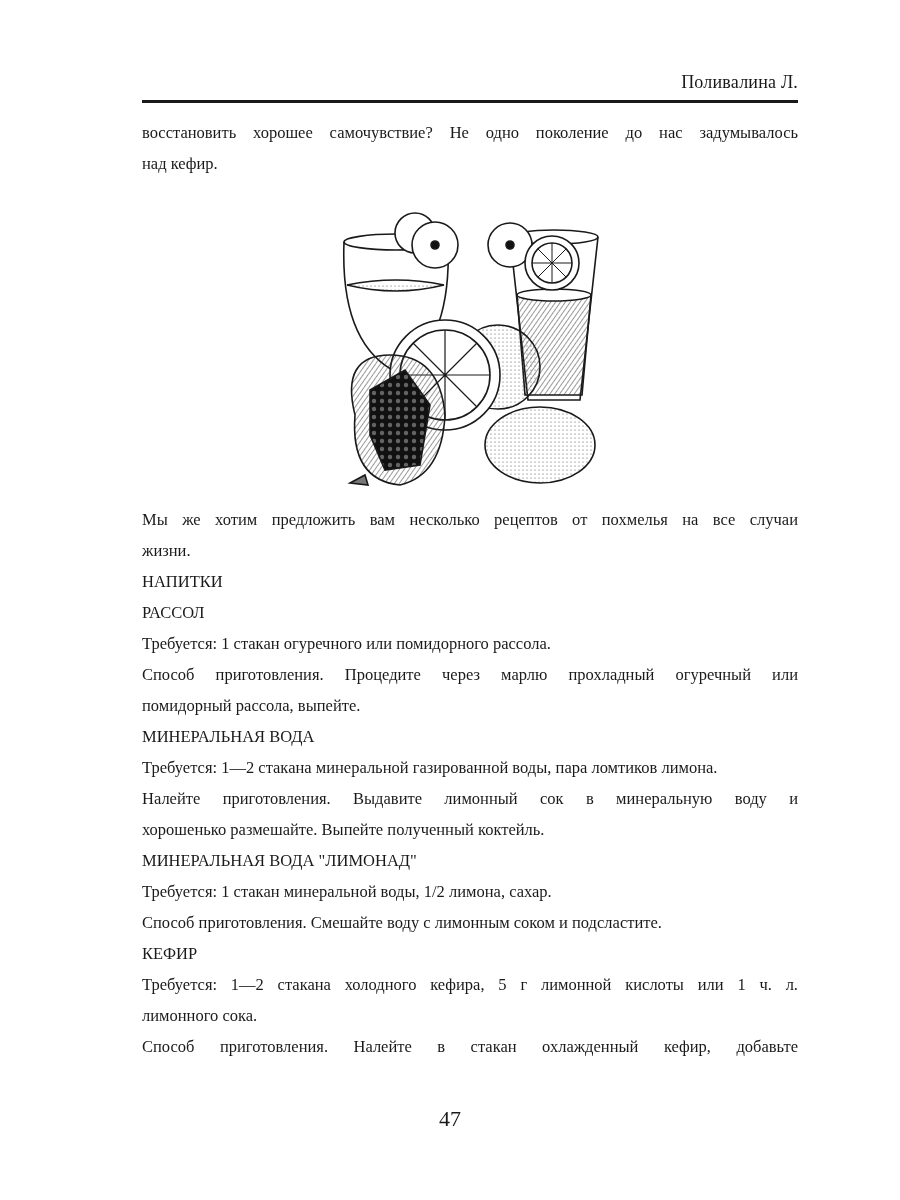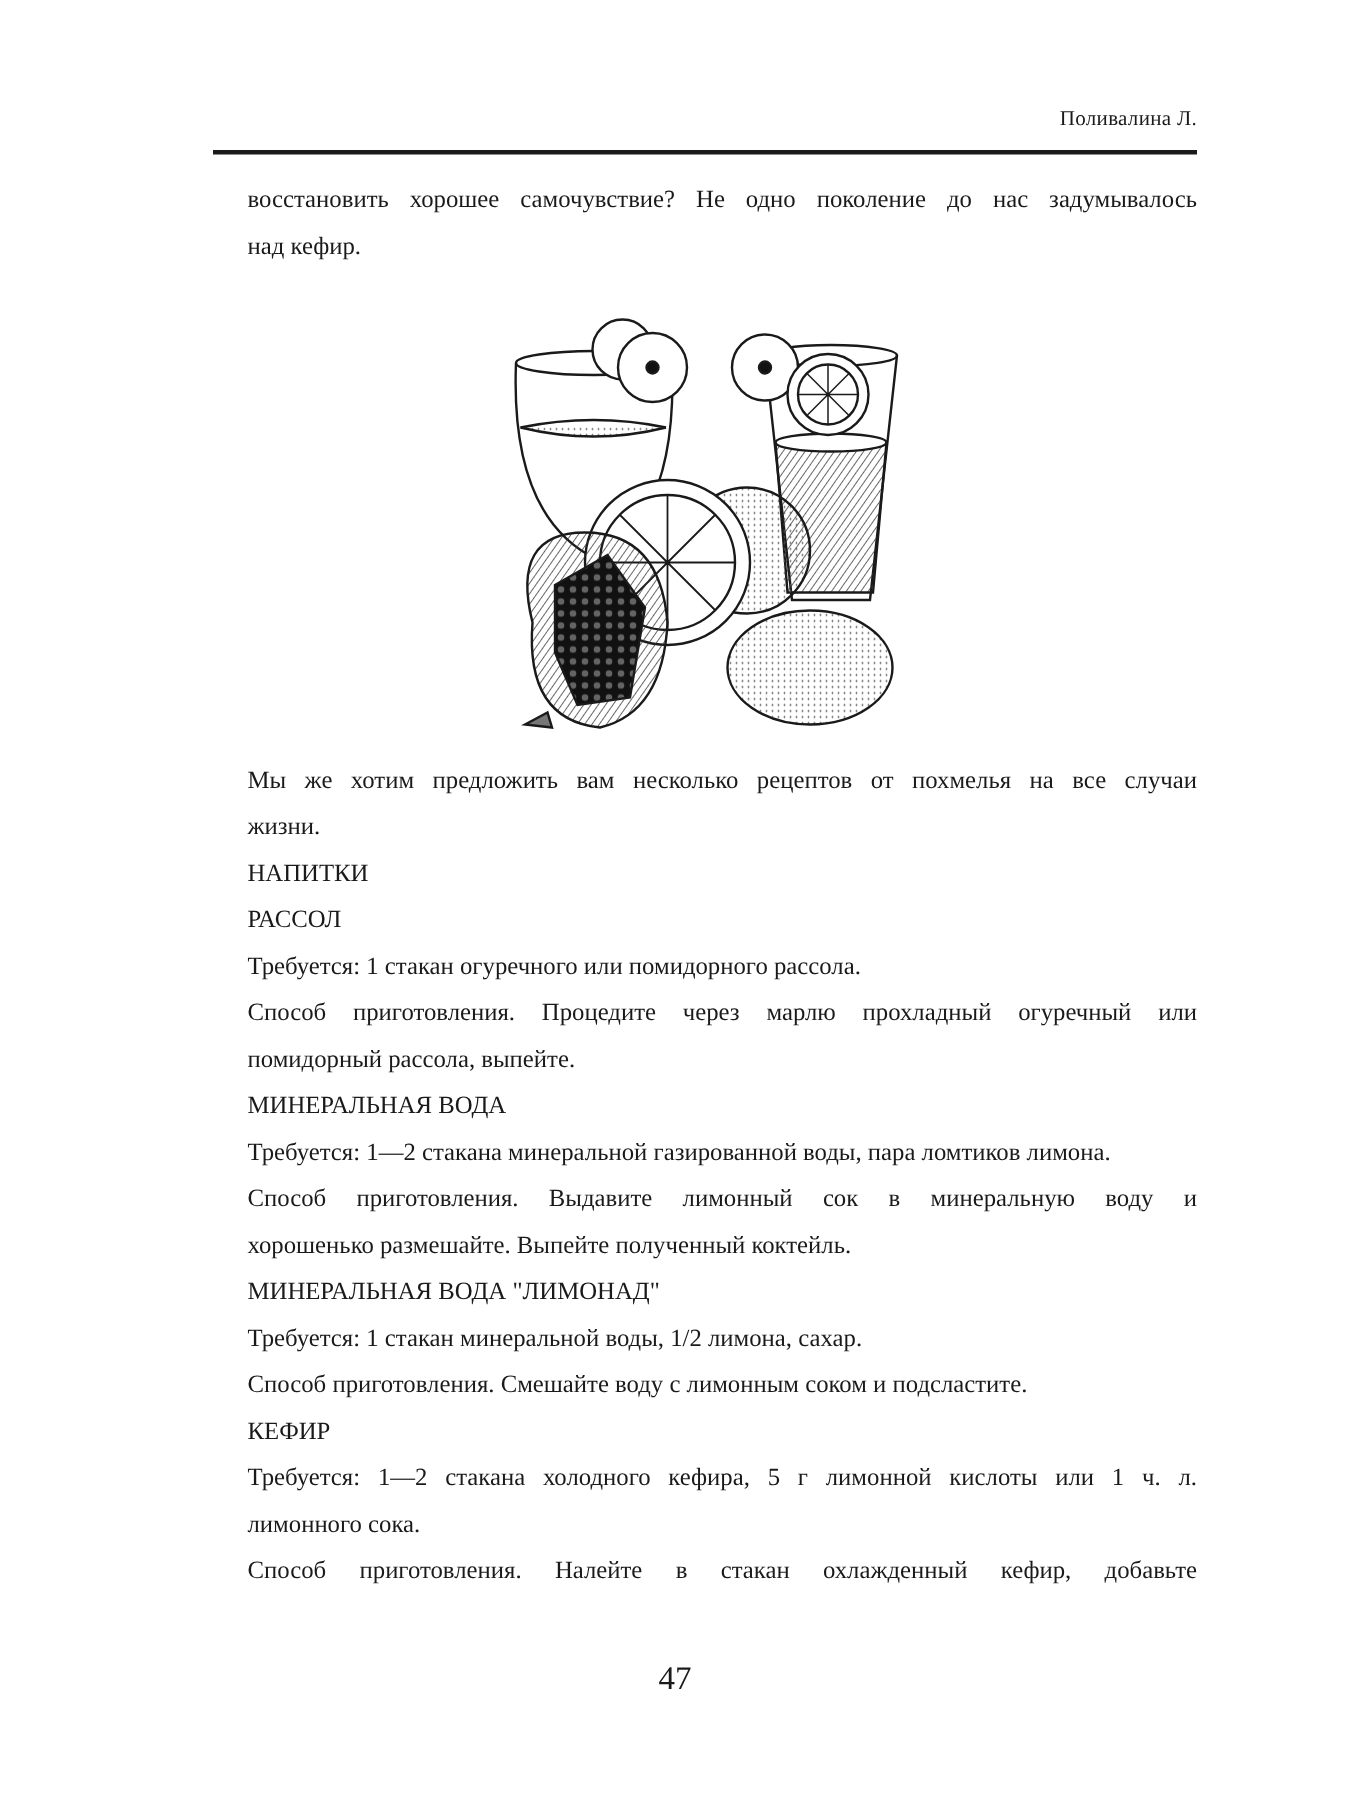--- a/index.html
+++ b/index.html
@@ -1,30 +1,30 @@
 <!DOCTYPE html>
 <html><head>
 <meta charset="utf-8">
 <style>
   html, body { margin: 0; padding: 0; }
   body {
     width: 900px; height: 1200px; background: #ffffff; position: relative; overflow: hidden;
     font-family: "Liberation Serif", "DejaVu Serif", serif; color: #1a1a1a;
   }
   .header-author {
-    position: absolute; right: 102px; top: 72px; font-size: 14px; letter-spacing: 0.2px;
+    position: absolute; right: 102px; top: 72px; font-size: 18px; letter-spacing: 0.2px;
   }
   .header-rule {
     position: absolute; left: 142px; top: 100px; width: 656px; height: 3px; background: #1a1a1a;
   }
   .text-block {
     position: absolute; left: 142px; width: 656px; font-size: 16.5px; line-height: 31px;
   }
   .justify-full { text-align: justify; text-align-last: justify; }
-  .line { display: block; white-space: nowrap; margin-left: 23px; }
+  .line { display: block; white-space: nowrap; }
   .illustration {
     position: absolute; left: 330px; top: 205px; width: 280px; height: 295px;
   }
   .page-number {
     position: absolute; left: 0; width: 900px; top: 1106px; text-align: center; font-size: 22px;
   }
 </style>
 </head>
 <body>
 
@@ -92,21 +92,21 @@
     <span class="line">жизни.</span>
     <span class="line">НАПИТКИ</span>
 
     <span class="line">РАССОЛ</span>
     <span class="line">Требуется: 1 стакан огуречного или помидорного рассола.</span>
     <span class="line justify-full" style="white-space: normal; text-align: justify; text-align-last: justify;">Способ приготовления. Процедите через марлю прохладный огуречный или</span>
     <span class="line">помидорный рассола, выпейте.</span>
 
     <span class="line">МИНЕРАЛЬНАЯ ВОДА</span>
     <span class="line">Требуется: 1—2 стакана минеральной газированной воды, пара ломтиков лимона.</span>
-    <span class="line justify-full" style="white-space: normal; text-align: justify; text-align-last: justify;">Способ приготовления. Выдавите лимонный сок в минеральную воду и</span>
+    <span class="line justify-full" style="white-space: normal; text-align: justify; text-align-last: justify;">Налейте приготовления. Выдавите лимонный сок в минеральную воду и</span>
     <span class="line">хорошенько размешайте. Выпейте полученный коктейль.</span>
 
     <span class="line">МИНЕРАЛЬНАЯ ВОДА "ЛИМОНАД"</span>
     <span class="line">Требуется: 1 стакан минеральной воды, 1/2 лимона, сахар.</span>
     <span class="line">Способ приготовления. Смешайте воду с лимонным соком и подсластите.</span>
 
     <span class="line">КЕФИР</span>
     <span class="line justify-full" style="white-space: normal; text-align: justify; text-align-last: justify;">Требуется: 1—2 стакана холодного кефира, 5 г лимонной кислоты или 1 ч. л.</span>
     <span class="line">лимонного сока.</span>
     <span class="line justify-full" style="white-space: normal; text-align: justify; text-align-last: justify;">Способ приготовления. Налейте в стакан охлажденный кефир, добавьте</span>

